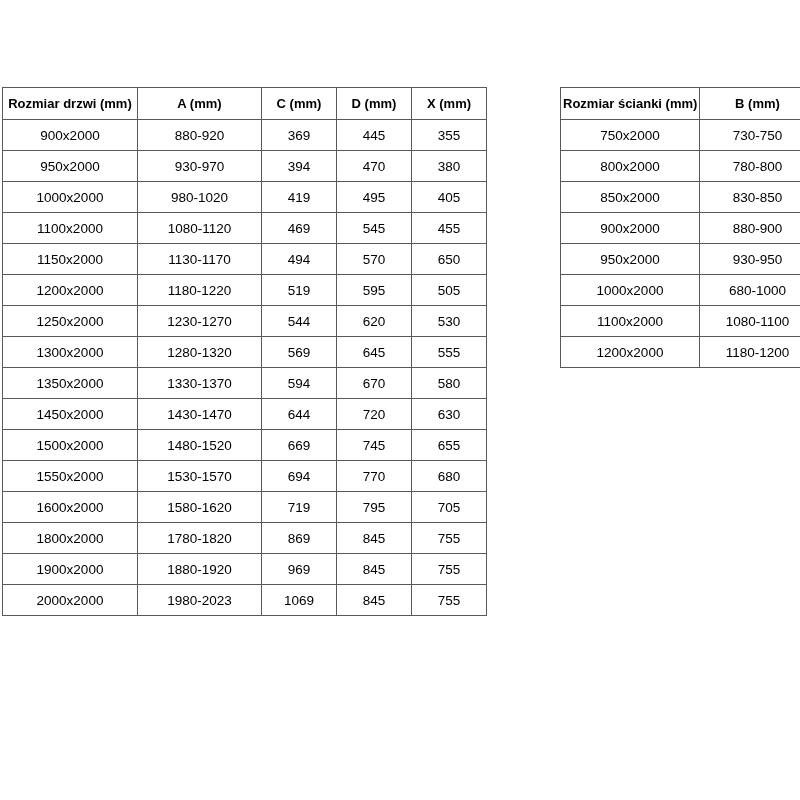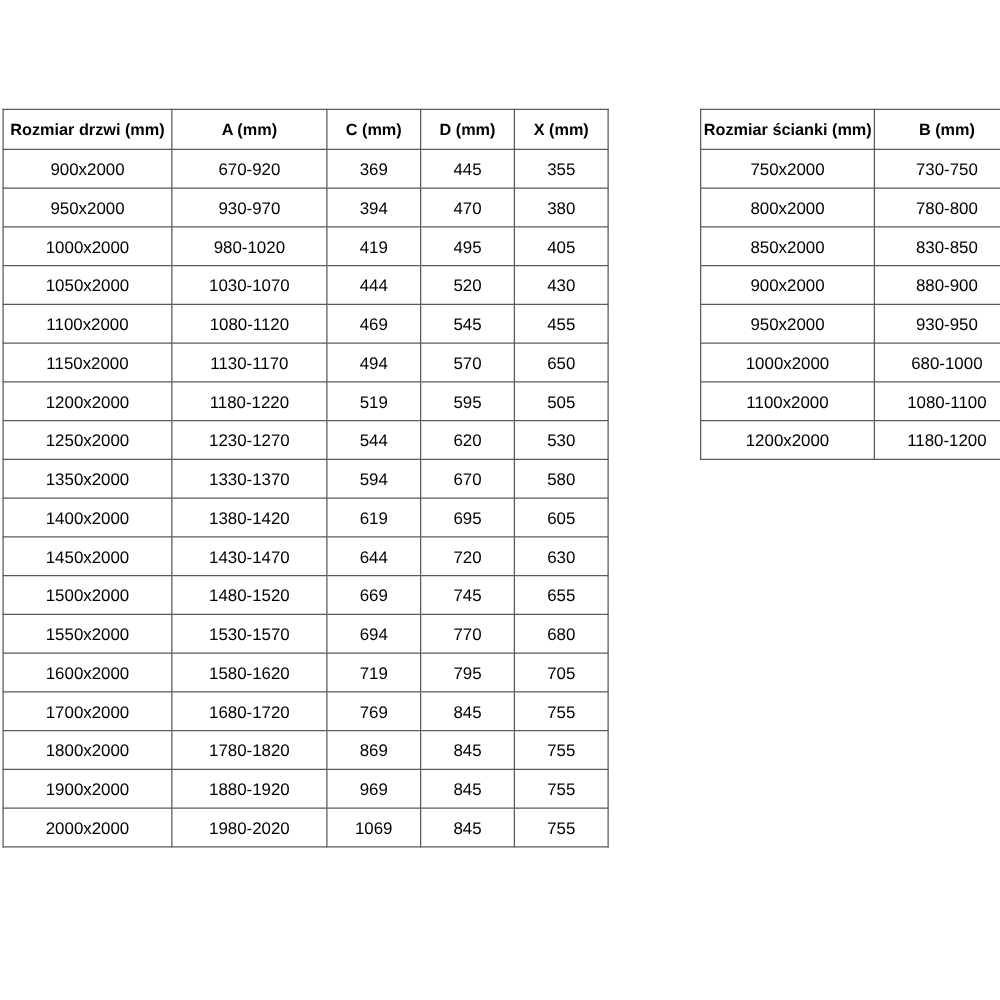--- a/index.html
+++ b/index.html
@@ -74,47 +74,40 @@
           <th>Rozmiar drzwi (mm)</th>
           <th>A (mm)</th>
           <th>C (mm)</th>
           <th>D (mm)</th>
           <th>X (mm)</th>
         </tr>
     </thead>
     <tbody>
         <tr>
           <td>900x2000</td>
-          <td>670-920</td>
+          <td>880-920</td>
           <td>369</td>
           <td>445</td>
           <td>355</td>
         </tr>
         <tr>
           <td>950x2000</td>
           <td>930-970</td>
           <td>394</td>
           <td>470</td>
           <td>380</td>
         </tr>
         <tr>
           <td>1000x2000</td>
           <td>980-1020</td>
           <td>419</td>
           <td>495</td>
           <td>405</td>
         </tr>
         <tr>
-          <td>1050x2000</td>
-          <td>1030-1070</td>
-          <td>444</td>
-          <td>520</td>
-          <td>430</td>
-        </tr>
-        <tr>
           <td>1100x2000</td>
           <td>1080-1120</td>
           <td>469</td>
           <td>545</td>
           <td>455</td>
         </tr>
         <tr>
           <td>1150x2000</td>
           <td>1130-1170</td>
           <td>494</td>
@@ -129,34 +122,34 @@
           <td>505</td>
         </tr>
         <tr>
           <td>1250x2000</td>
           <td>1230-1270</td>
           <td>544</td>
           <td>620</td>
           <td>530</td>
         </tr>
         <tr>
+          <td>1300x2000</td>
+          <td>1280-1320</td>
+          <td>569</td>
+          <td>645</td>
+          <td>555</td>
+        </tr>
+        <tr>
           <td>1350x2000</td>
           <td>1330-1370</td>
           <td>594</td>
           <td>670</td>
           <td>580</td>
         </tr>
         <tr>
-          <td>1400x2000</td>
-          <td>1380-1420</td>
-          <td>619</td>
-          <td>695</td>
-          <td>605</td>
-        </tr>
-        <tr>
           <td>1450x2000</td>
           <td>1430-1470</td>
           <td>644</td>
           <td>720</td>
           <td>630</td>
         </tr>
         <tr>
           <td>1500x2000</td>
           <td>1480-1520</td>
           <td>669</td>
@@ -171,43 +164,36 @@
           <td>680</td>
         </tr>
         <tr>
           <td>1600x2000</td>
           <td>1580-1620</td>
           <td>719</td>
           <td>795</td>
           <td>705</td>
         </tr>
         <tr>
-          <td>1700x2000</td>
-          <td>1680-1720</td>
-          <td>769</td>
-          <td>845</td>
-          <td>755</td>
-        </tr>
-        <tr>
           <td>1800x2000</td>
           <td>1780-1820</td>
           <td>869</td>
           <td>845</td>
           <td>755</td>
         </tr>
         <tr>
           <td>1900x2000</td>
           <td>1880-1920</td>
           <td>969</td>
           <td>845</td>
           <td>755</td>
         </tr>
         <tr>
           <td>2000x2000</td>
-          <td>1980-2020</td>
+          <td>1980-2023</td>
           <td>1069</td>
           <td>845</td>
           <td>755</td>
         </tr>
       </tbody>
   </table>
 
   <table class="tbl walls">
     <colgroup>
       <col style="width:139px">

